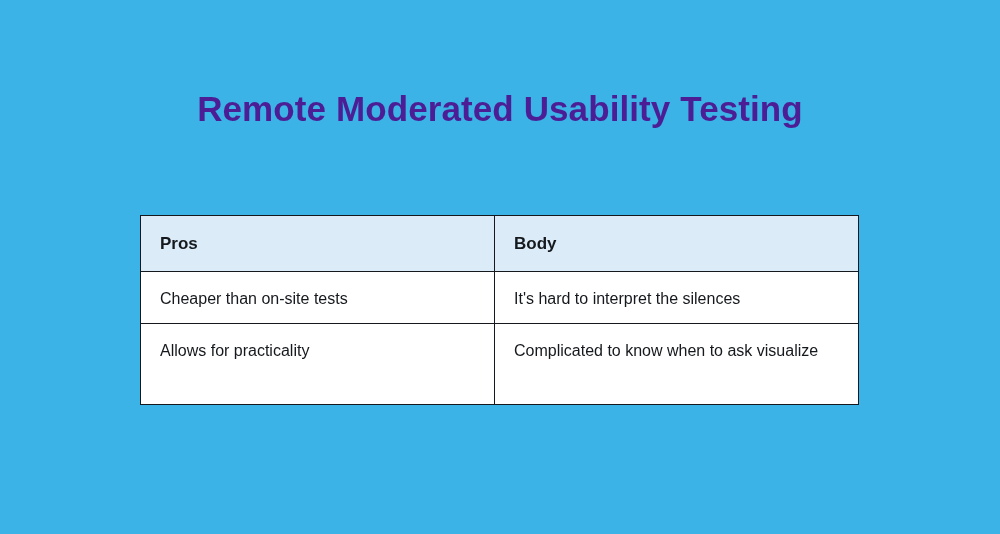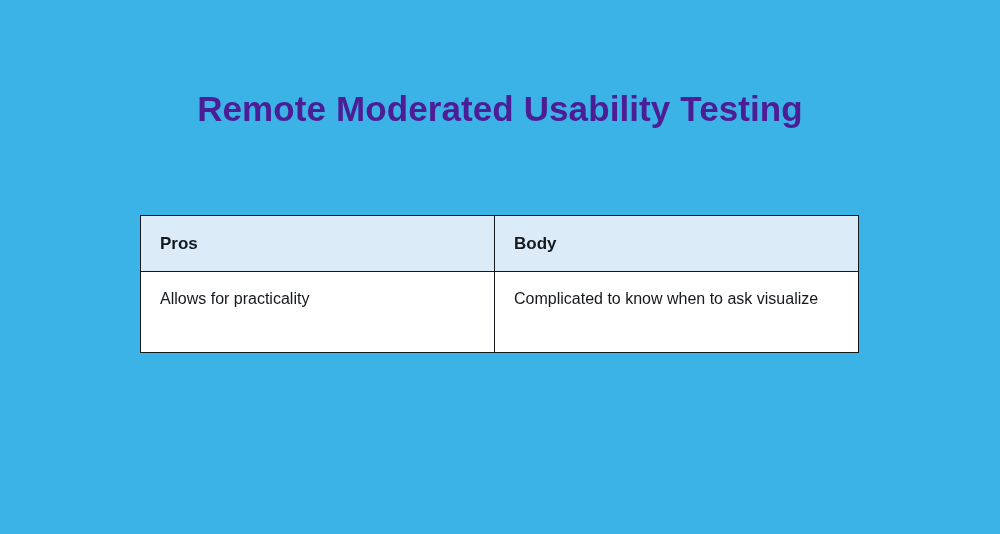--- a/index.html
+++ b/index.html
@@ -97,20 +97,28 @@
       <tr>
         <th>
           <div class="th-inner">Pros</div>
         </th>
         <th>
           <div class="th-inner">Body</div>
         </th>
       </tr>
     </thead>
     <tbody>
+      <tr class="row-1">
+        <td>
+          <div class="cell-inner">Cheaper than on-site tests</div>
+        </td>
+        <td>
+          <div class="cell-inner">It's hard to interpret the silences</div>
+        </td>
+      </tr>
       <tr class="row-2">
         <td>
           <div class="cell-inner">Allows for practicality</div>
         </td>
         <td>
           <div class="cell-inner">Complicated to know when to ask visualize</div>
         </td>
       </tr>
     </tbody>
   </table>

